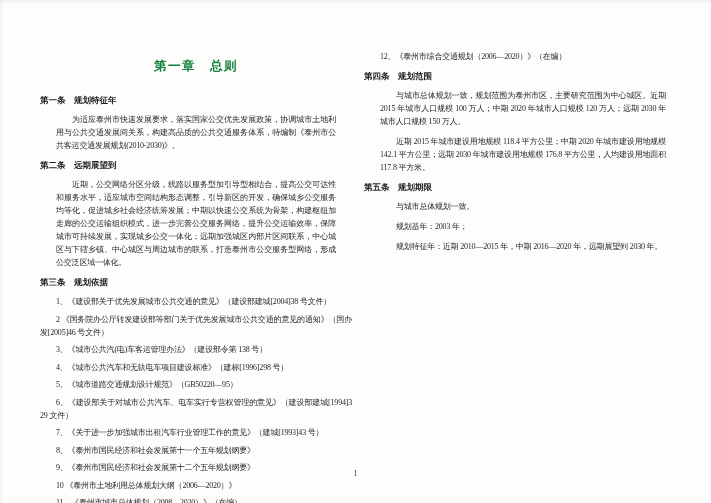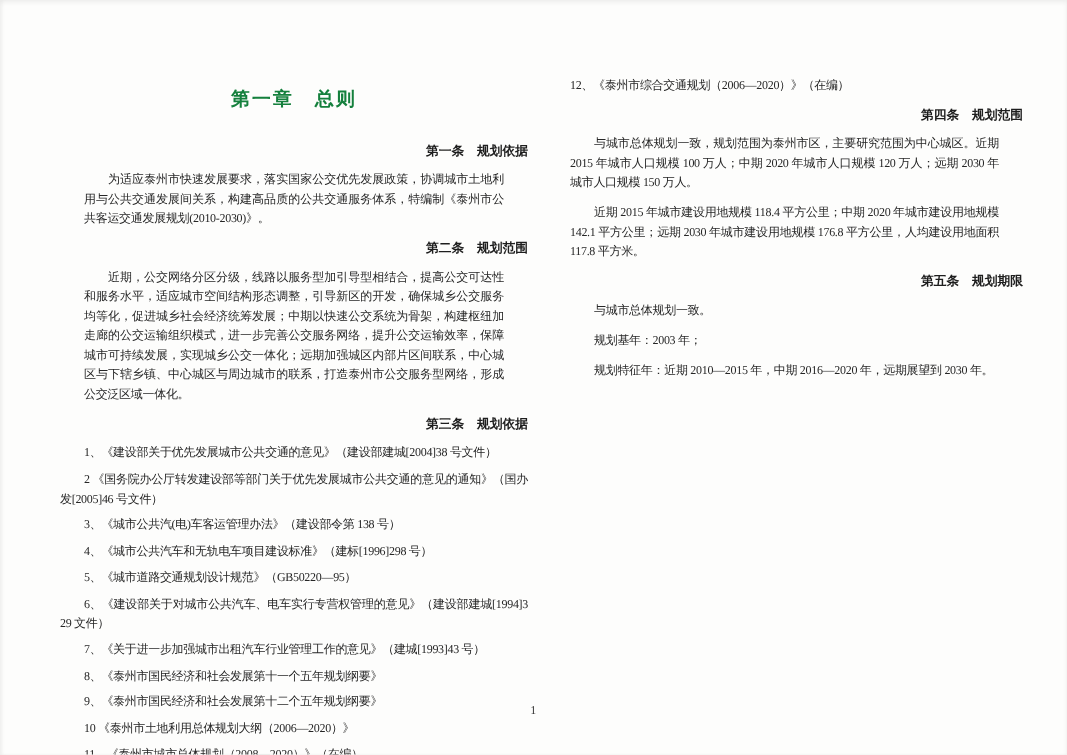--- a/index.html
+++ b/index.html
@@ -17,45 +17,45 @@
   }
   .col{position:absolute;}
   .col-left{left:40px;top:52px;width:312px;}
   .col-right{left:364px;top:50px;width:318px;}
   .chapter{
     font-size:12.5px;font-weight:bold;text-align:center;
     margin:6px 0 20px;letter-spacing:1.5px;color:#15803d;
   }
   h2.article{
     font-size:8.5px;font-weight:bold;line-height:11px;
-    margin:8px 0 7px;color:#1e1e1e;letter-spacing:0;text-align:right;
+    margin:8px 0 7px;color:#1e1e1e;letter-spacing:0;
   }
   p.body{
     font-size:8px;line-height:13px;margin:0 16px 7px;
     text-align:justify;text-indent:2em;letter-spacing:-0.2px;
     word-break:break-all;
   }
   p.li{margin:0 0 4.5px;}
   .pagenum{
     position:absolute;left:0;right:0;top:469px;
     text-align:center;font-size:8px;color:#3a3a3a;
   }
 </style>
 </head>
 <body>
 
 <div class="page">
 
   <div class="col col-left">
     <h1 class="chapter">第一章　总则</h1>
 
-    <h2 class="article">第一条　规划依据</h2>
+    <h2 class="article">第一条　规划特征年</h2>
     <p class="body">为适应泰州市快速发展要求，落实国家公交优先发展政策，协调城市土地利用与公共交通发展间关系，构建高品质的公共交通服务体系，特编制《泰州市公共客运交通发展规划(2010-2030)》。</p>
 
-    <h2 class="article">第二条　规划范围</h2>
+    <h2 class="article">第二条　远期展望到</h2>
     <p class="body">近期，公交网络分区分级，线路以服务型加引导型相结合，提高公交可达性和服务水平，适应城市空间结构形态调整，引导新区的开发，确保城乡公交服务均等化，促进城乡社会经济统筹发展；中期以快速公交系统为骨架，构建枢纽加走廊的公交运输组织模式，进一步完善公交服务网络，提升公交运输效率，保障城市可持续发展，实现城乡公交一体化；远期加强城区内部片区间联系，中心城区与下辖乡镇、中心城区与周边城市的联系，打造泰州市公交服务型网络，形成公交泛区域一体化。</p>
 
     <h2 class="article">第三条　规划依据</h2>
     <p class="body li">1、《建设部关于优先发展城市公共交通的意见》（建设部建城[2004]38 号文件）</p>
     <p class="body li">2 《国务院办公厅转发建设部等部门关于优先发展城市公共交通的意见的通知》（国办发[2005]46 号文件）</p>
     <p class="body li">3、《城市公共汽(电)车客运管理办法》（建设部令第 138 号）</p>
     <p class="body li">4、《城市公共汽车和无轨电车项目建设标准》（建标[1996]298 号）</p>
     <p class="body li">5、《城市道路交通规划设计规范》（GB50220—95）</p>
     <p class="body li">6、《建设部关于对城市公共汽车、电车实行专营权管理的意见》（建设部建城[1994]329 文件）</p>
     <p class="body li">7、《关于进一步加强城市出租汽车行业管理工作的意见》（建城[1993]43 号）</p>

